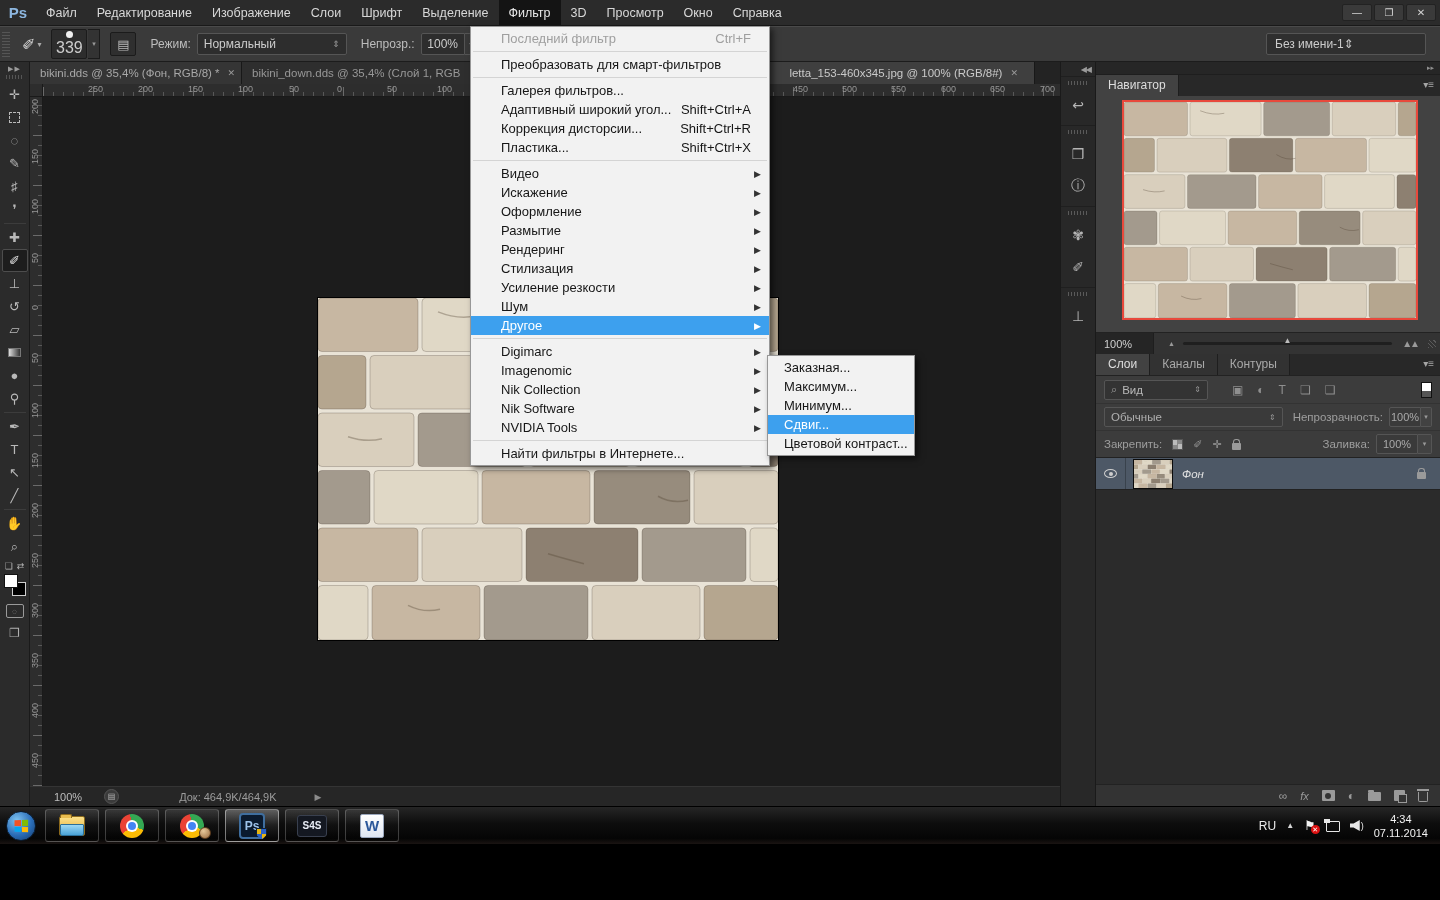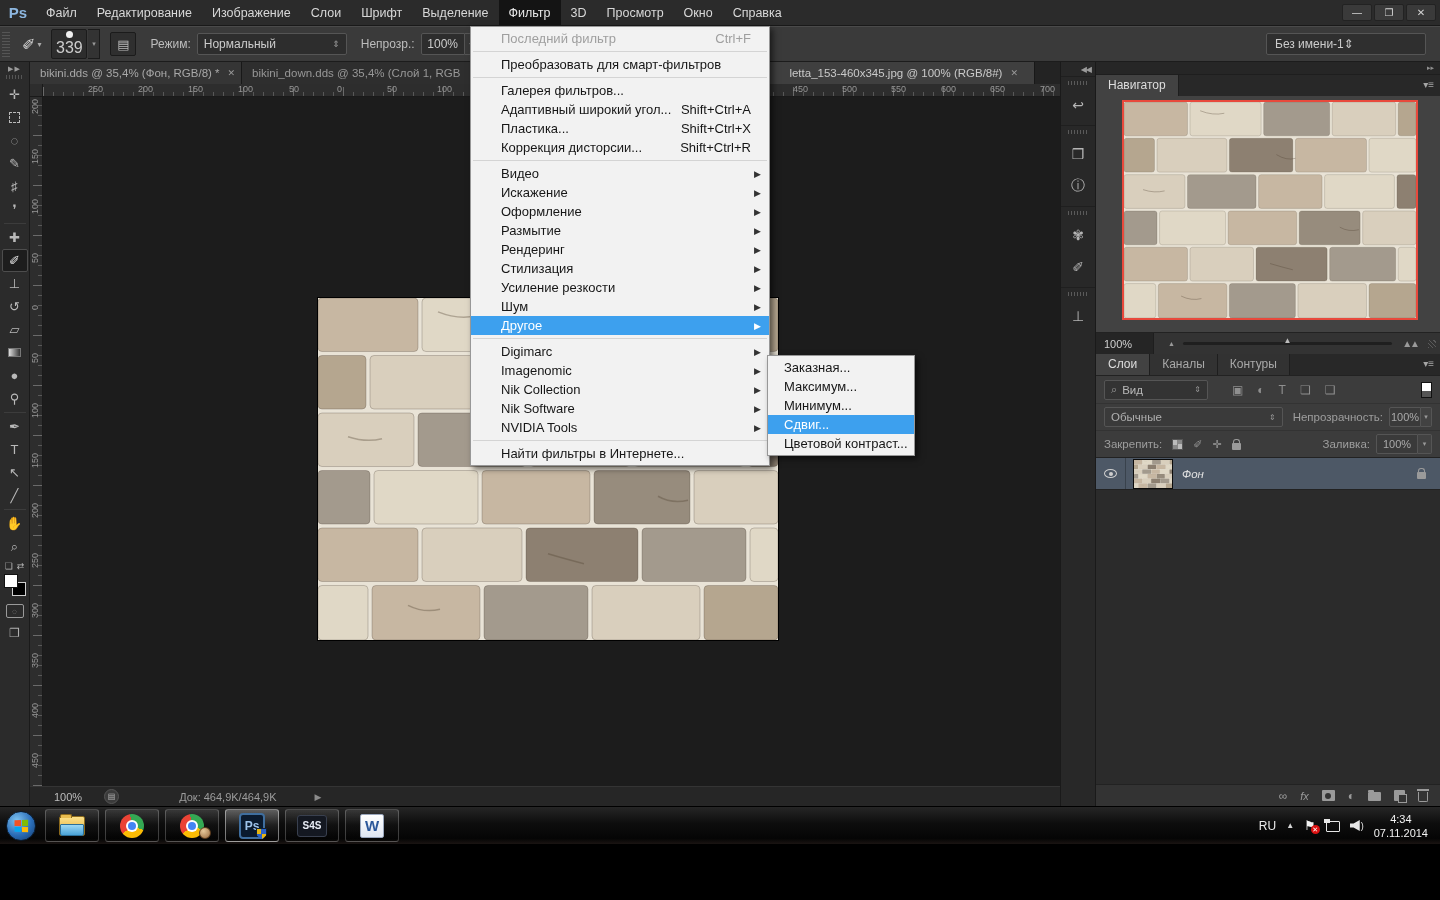--- a/index.html
+++ b/index.html
@@ -553,26 +553,26 @@
       </div>
       <div class="menu-sep"></div>
       <div class="menu-item">
         <span class="mi-label">Галерея фильтров...</span>
       </div>
       <div class="menu-item">
         <span class="mi-label">Адаптивный широкий угол...</span>
         <span class="mi-shortcut">Shift+Ctrl+A</span>
       </div>
       <div class="menu-item">
+        <span class="mi-label">Коррекция дисторсии...</span>
+        <span class="mi-shortcut">Shift+Ctrl+R</span>
+      </div>
+      <div class="menu-item">
         <span class="mi-label">Пластика...</span>
         <span class="mi-shortcut">Shift+Ctrl+X</span>
-      </div>
-      <div class="menu-item">
-        <span class="mi-label">Коррекция дисторсии...</span>
-        <span class="mi-shortcut">Shift+Ctrl+R</span>
       </div>
       <div class="menu-sep"></div>
       <div class="menu-item">
         <span class="mi-label">Видео</span>
         <span class="mi-arrow">▶</span>
       </div>
       <div class="menu-item">
         <span class="mi-label">Искажение</span>
         <span class="mi-arrow">▶</span>
       </div>

